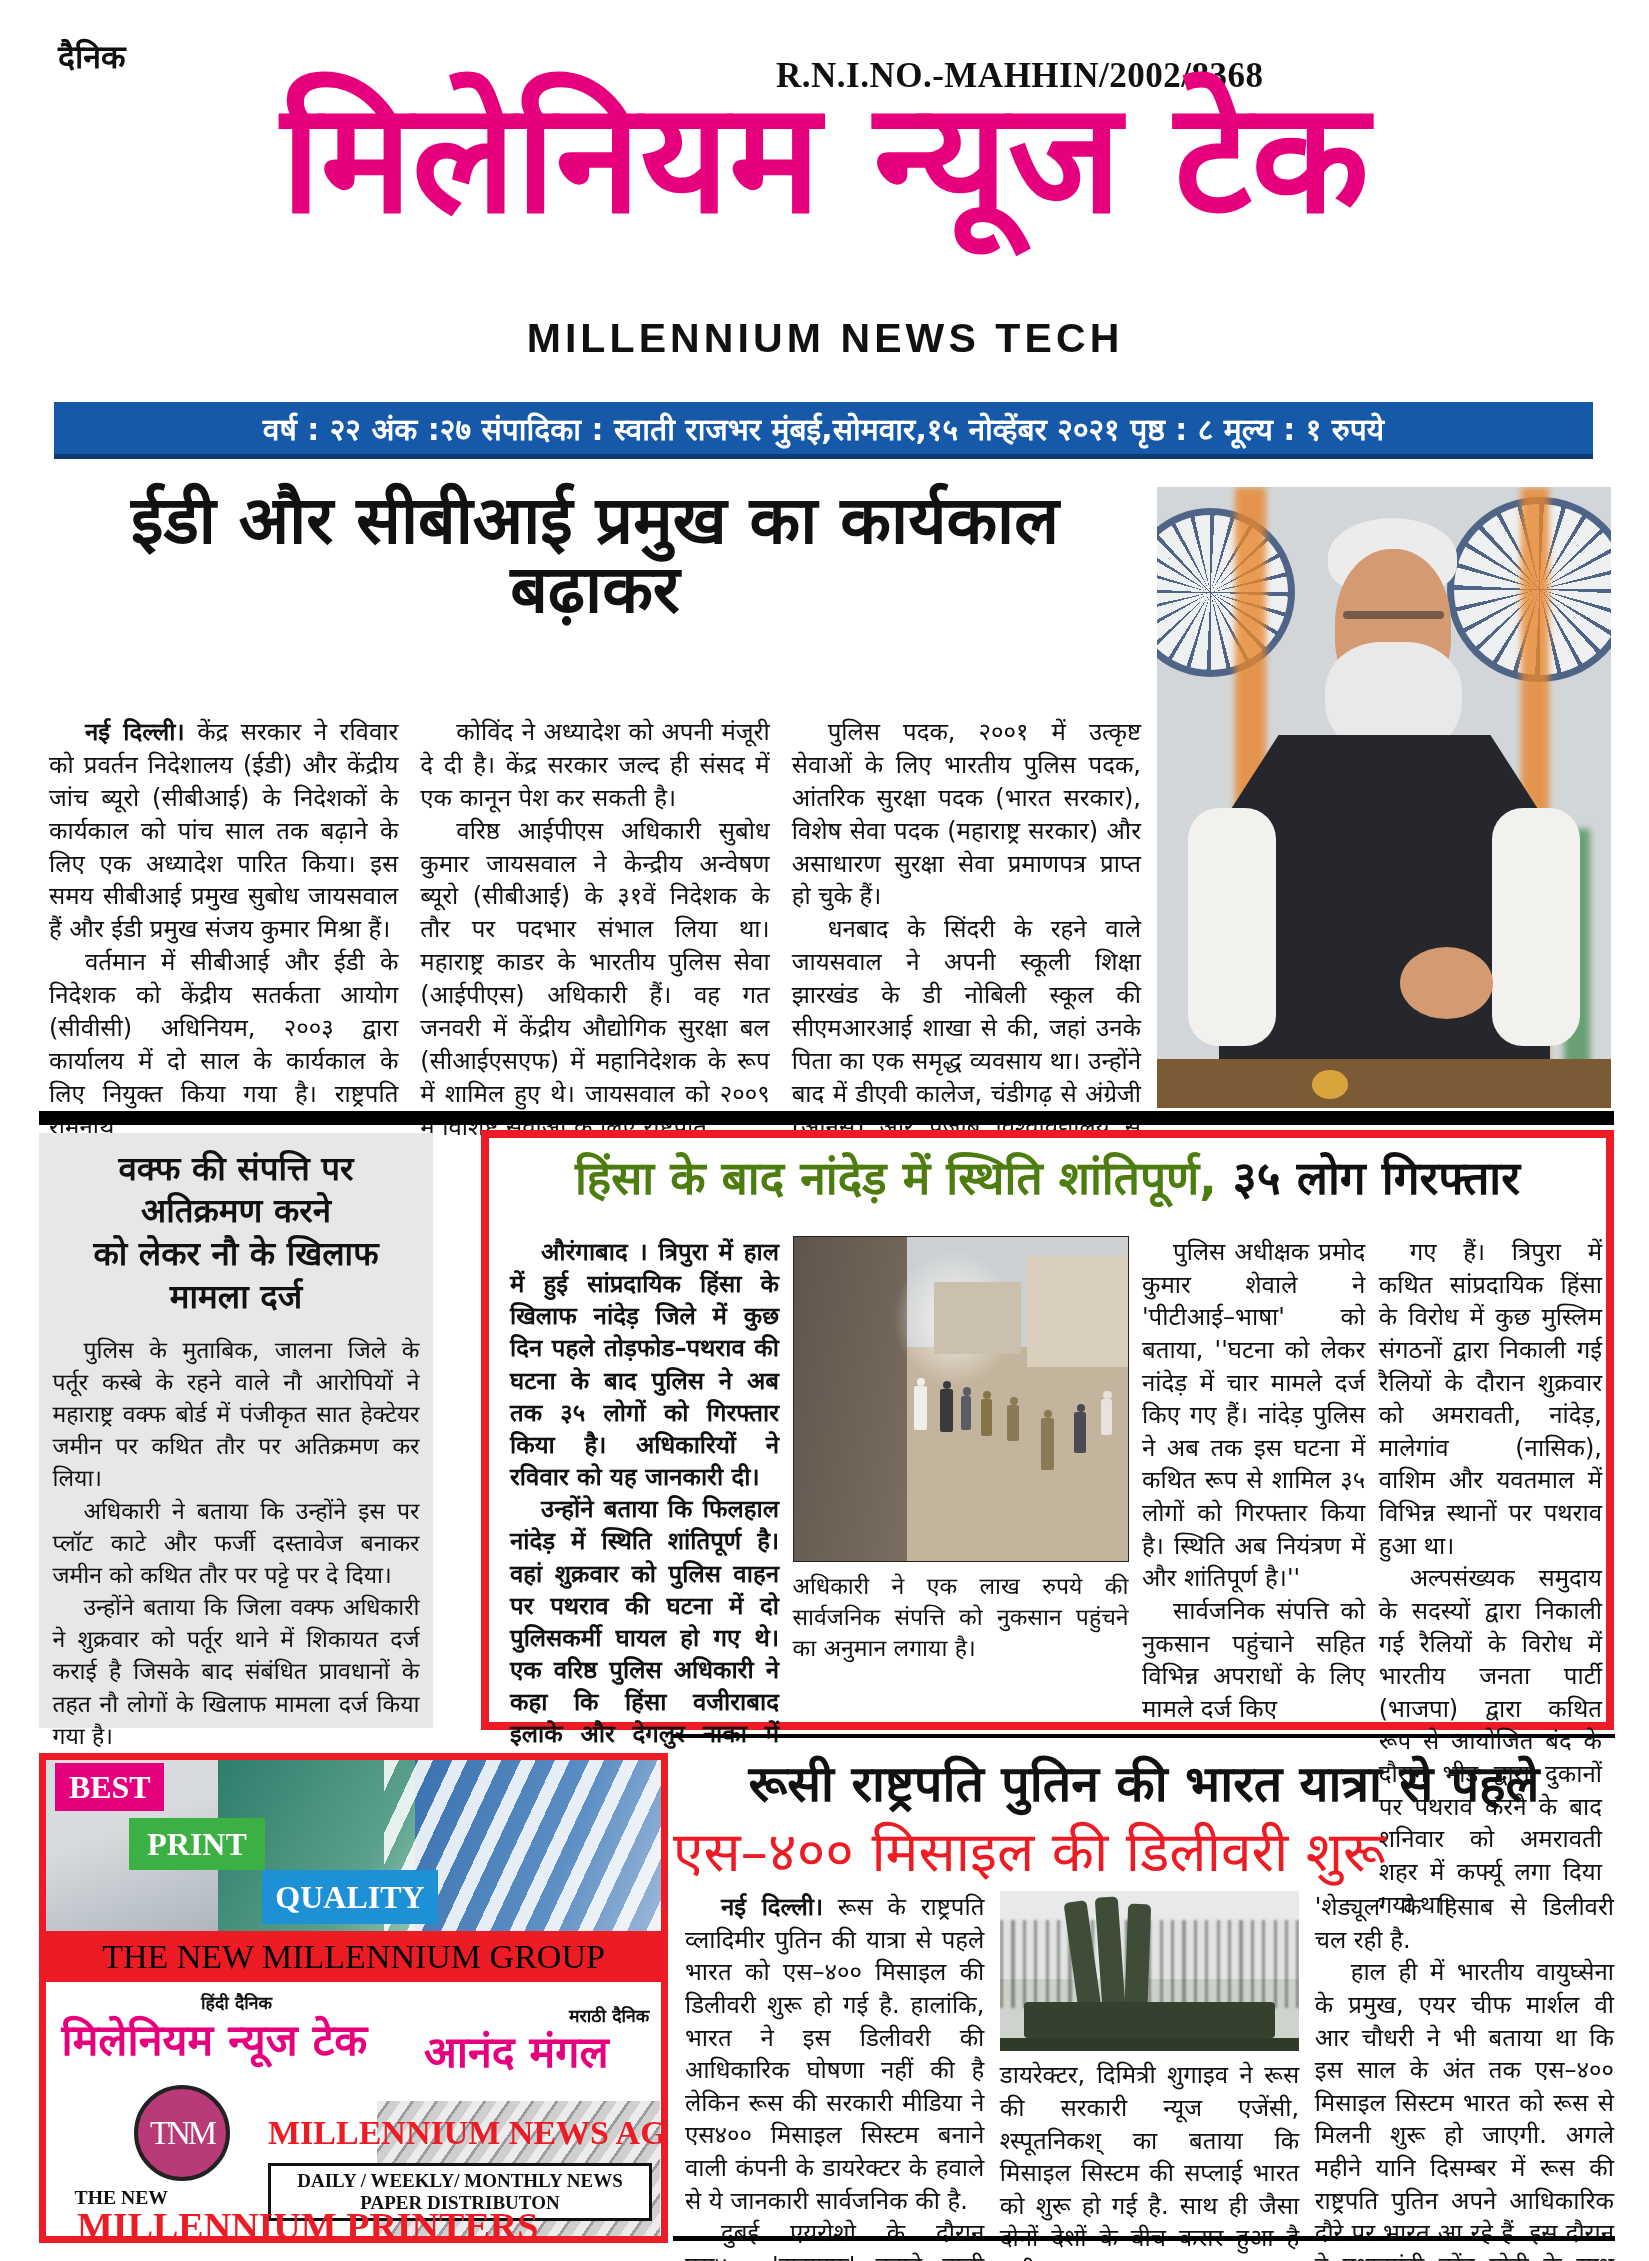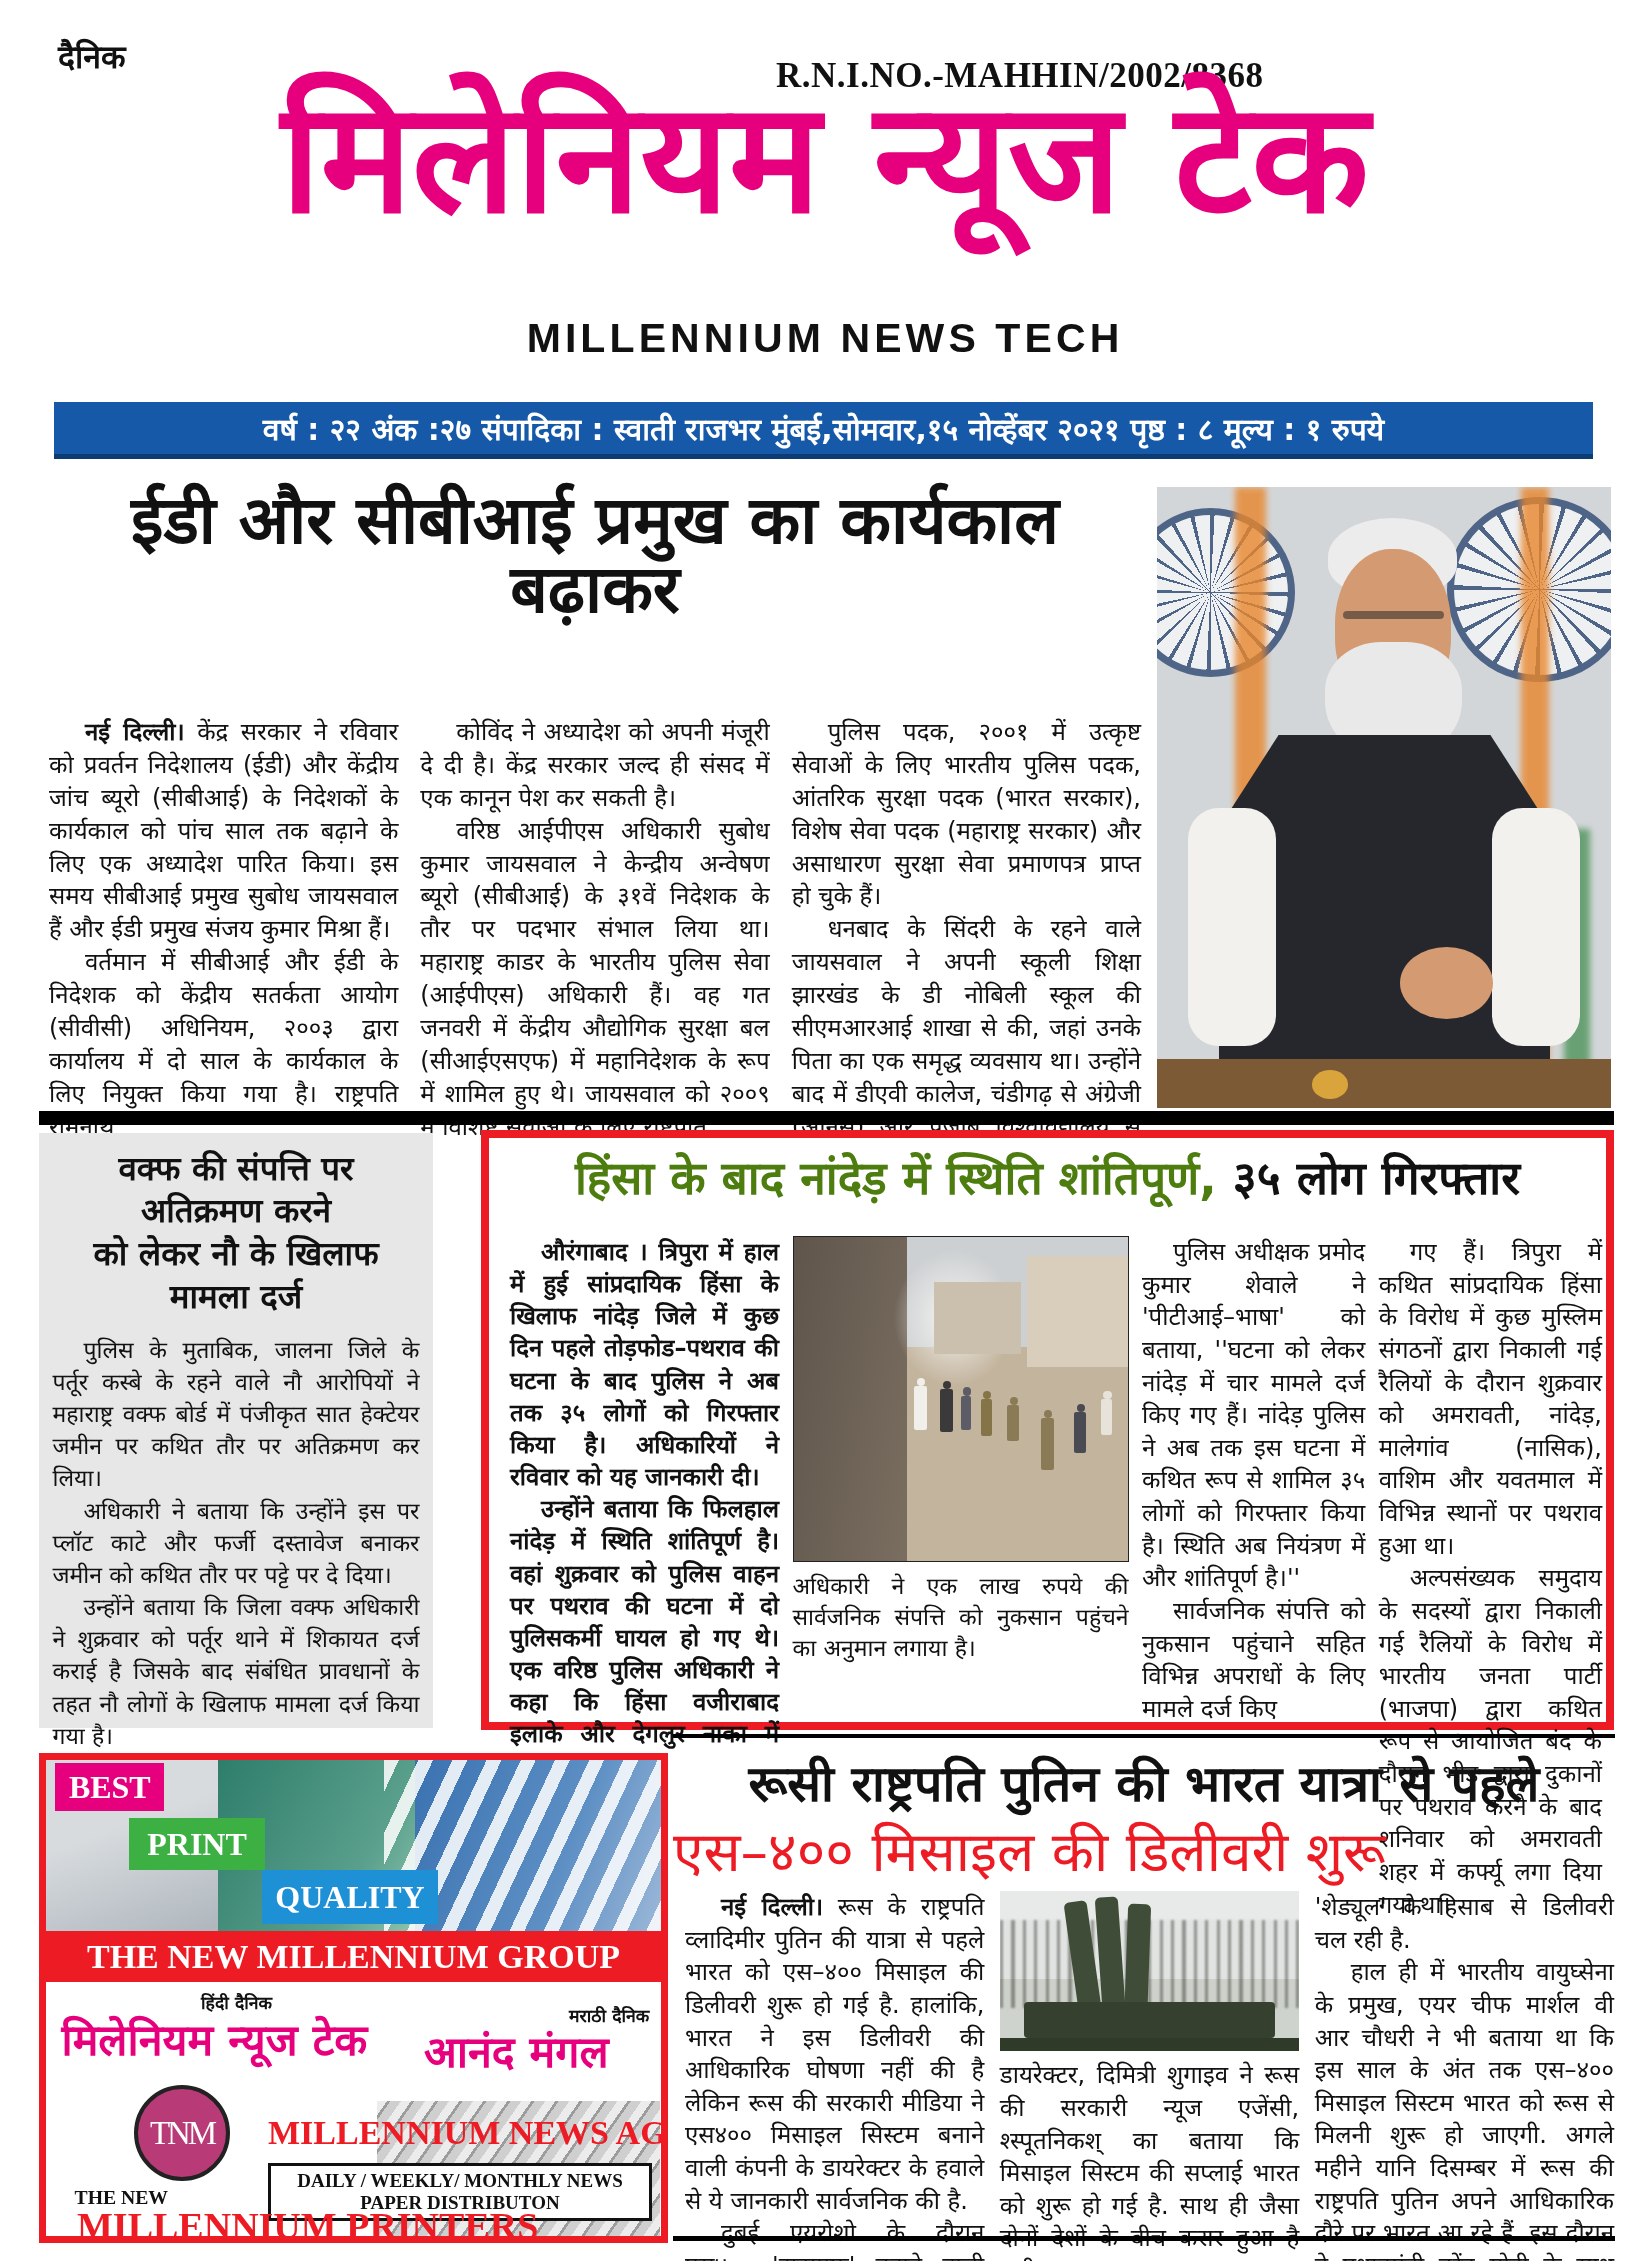--- a/index.html
+++ b/index.html
@@ -64,22 +64,22 @@
   .riot-cap{margin-top:9.3px;width:336px;font-size:23px;line-height:1.35;text-align:justify;}
   
   .ad{left:39px;top:1753px;width:629px;height:490px;border:7.2px solid #ed1c24;box-sizing:border-box;background:#fff;overflow:hidden;}
   .collage{position:absolute;left:0;top:0;width:100%;height:171px;background:#c7ccd1;}
   .collage .c1{position:absolute;left:0;top:0;width:28%;height:100%;background:linear-gradient(160deg,#d7dbde 0 40%,#aeb6bd);}
   .collage .c2{position:absolute;left:28%;top:0;width:32%;height:100%;background:linear-gradient(120deg,#2e7d6b,#5aa08c 70%,#8cc3ae);}
   .collage .c3{position:absolute;left:60%;top:0;width:40%;height:100%;background:linear-gradient(110deg,#3a72b0,#5d8fc4 60%,#9cb8d8);}
   .collage .sheets{position:absolute;left:55%;top:0;width:45%;height:100%;
         background:repeating-linear-gradient(115deg,rgba(255,255,255,.85) 0 13.5px,rgba(255,255,255,0) 13.5px 31px);}
   .tagbox{position:absolute;color:#fff;display:flex;align-items:center;justify-content:center;font-weight:bold;}
-  .ad-band{position:absolute;left:0;top:171px;width:100%;height:52px;background:#ed1c24;color:#ffffff;
-           display:flex;align-items:center;justify-content:center;font-size:34px;font-weight:bold;}
+  .ad-band{position:absolute;left:0;top:171px;width:100%;height:52px;background:#ed1c24;color:#000000;
+           display:flex;align-items:center;justify-content:center;font-size:34px;font-weight:normal;}
   .ad-white{position:absolute;left:0;top:222px;width:100%;height:253px;background:#fff;}
   .small-dev{font-size:17.6px;font-weight:bold;}
   .paper-name{color:#e6007d;font-weight:bold;font-size:43px;white-space:nowrap;}
   .stack{position:absolute;left:331px;top:119px;width:283px;height:135px;
          background:repeating-linear-gradient(125deg,#ececec 0 8.3px,#9c9c9c 8.3px 11px,#cfcfcf 11px 19.7px);}
   .logo{position:absolute;left:88px;top:103px;width:88px;height:88px;border-radius:50%;background:#b83a76;
         border:4.1px solid #222;color:#fff;display:flex;align-items:center;justify-content:center;
         font-size:33px;letter-spacing:-3.1px;font-family:"Liberation Serif",serif;}
   .agency{position:absolute;left:222px;top:132px;width:393px;color:#ed1c24;font-weight:bold;font-size:34px;white-space:nowrap;}
   .dist{position:absolute;left:222px;top:181px;width:378px;border:3.1px solid #111;font-size:19px;font-weight:bold;

